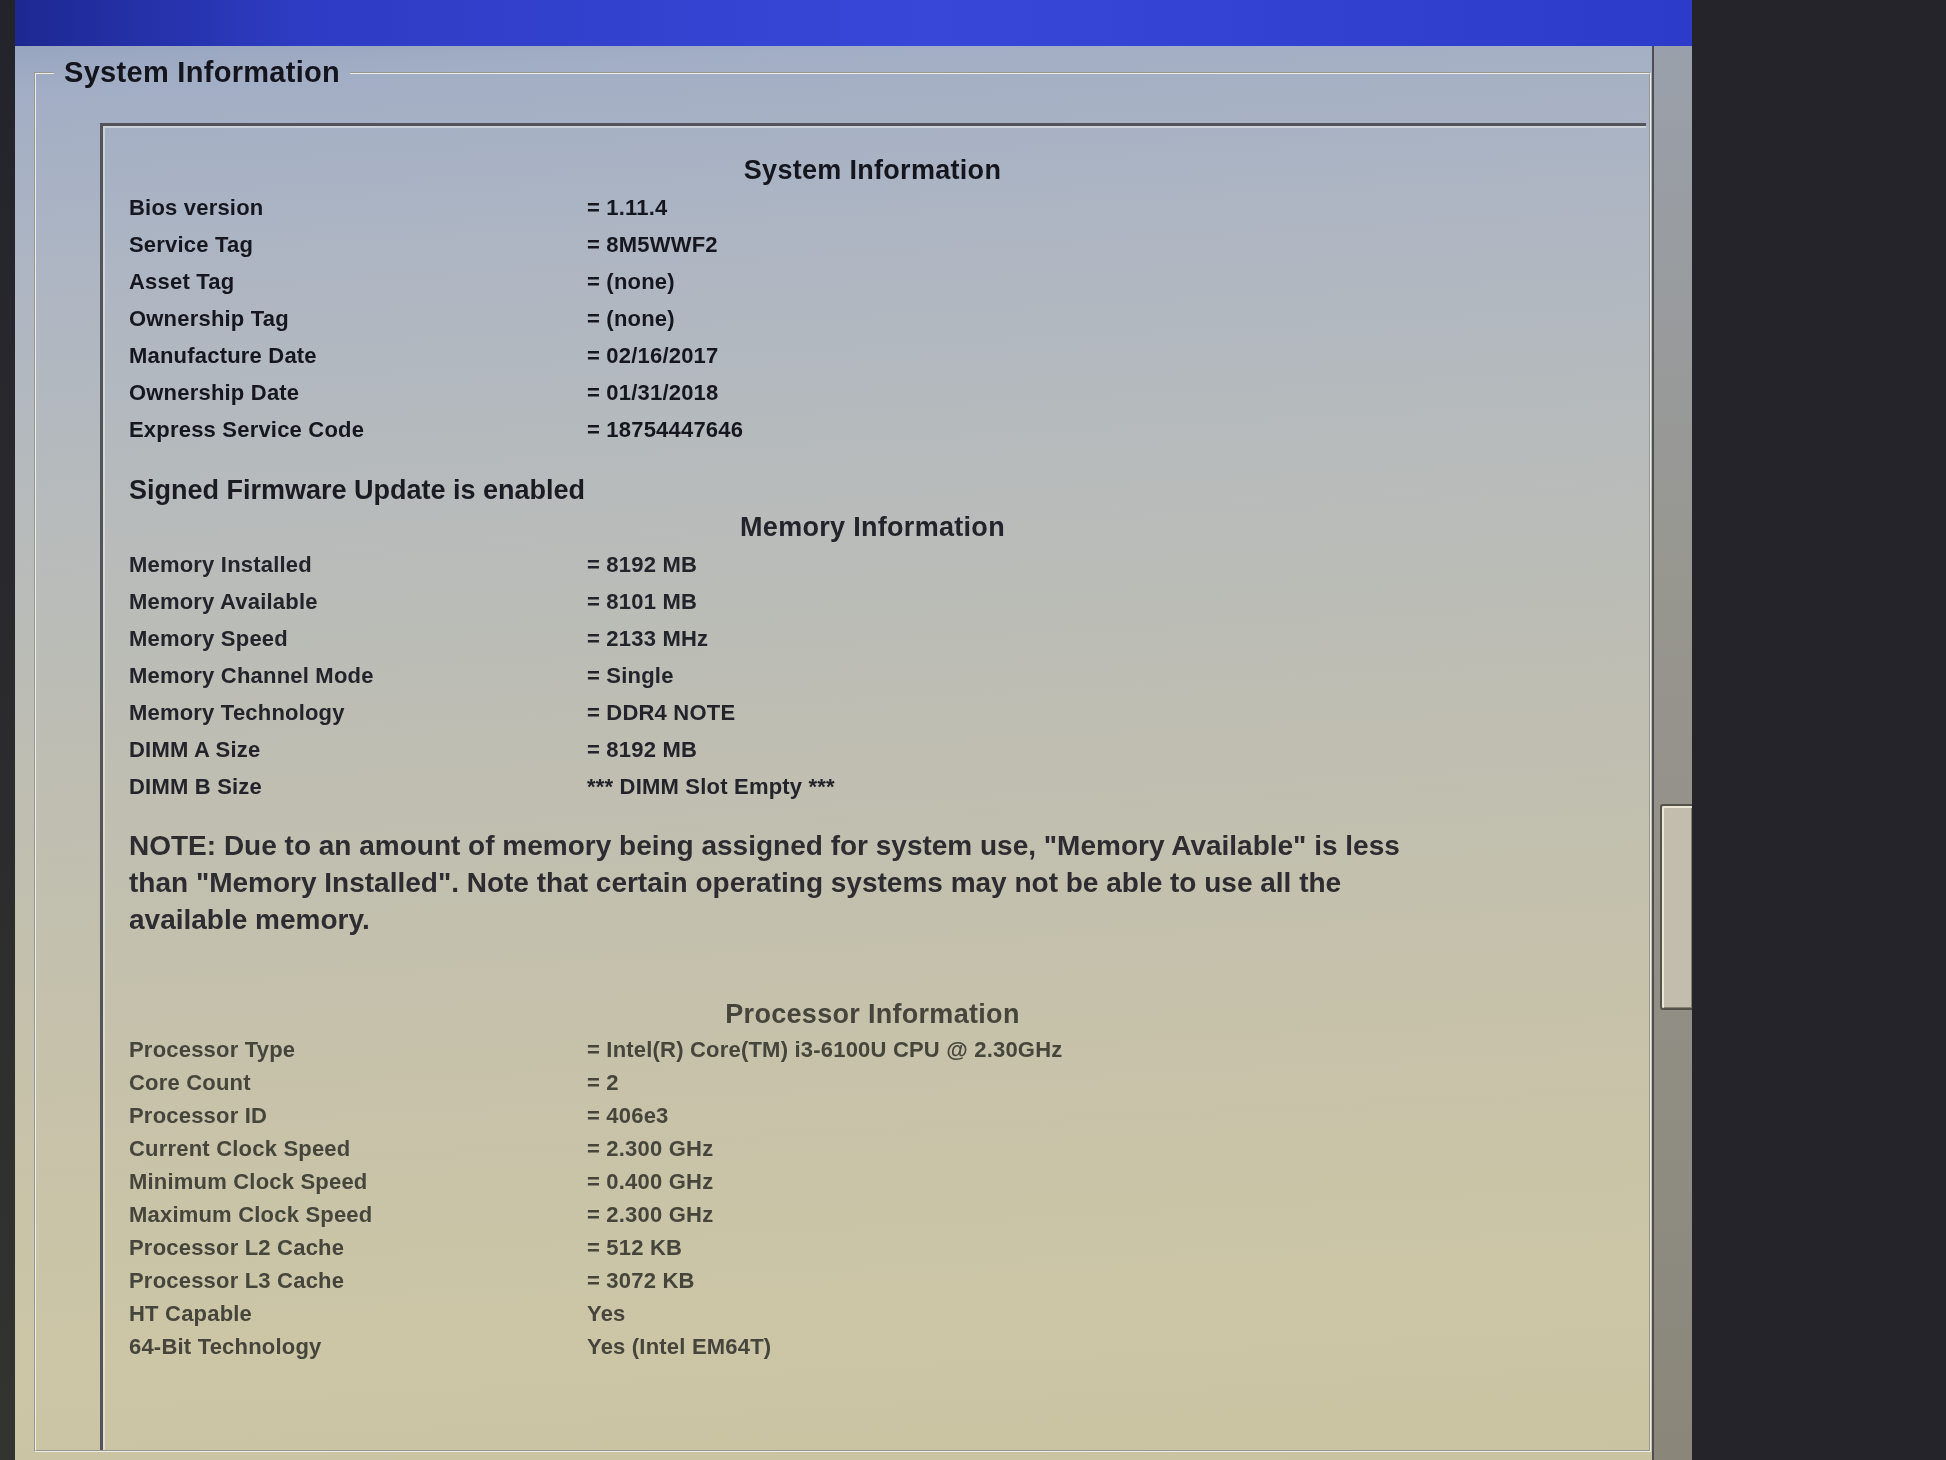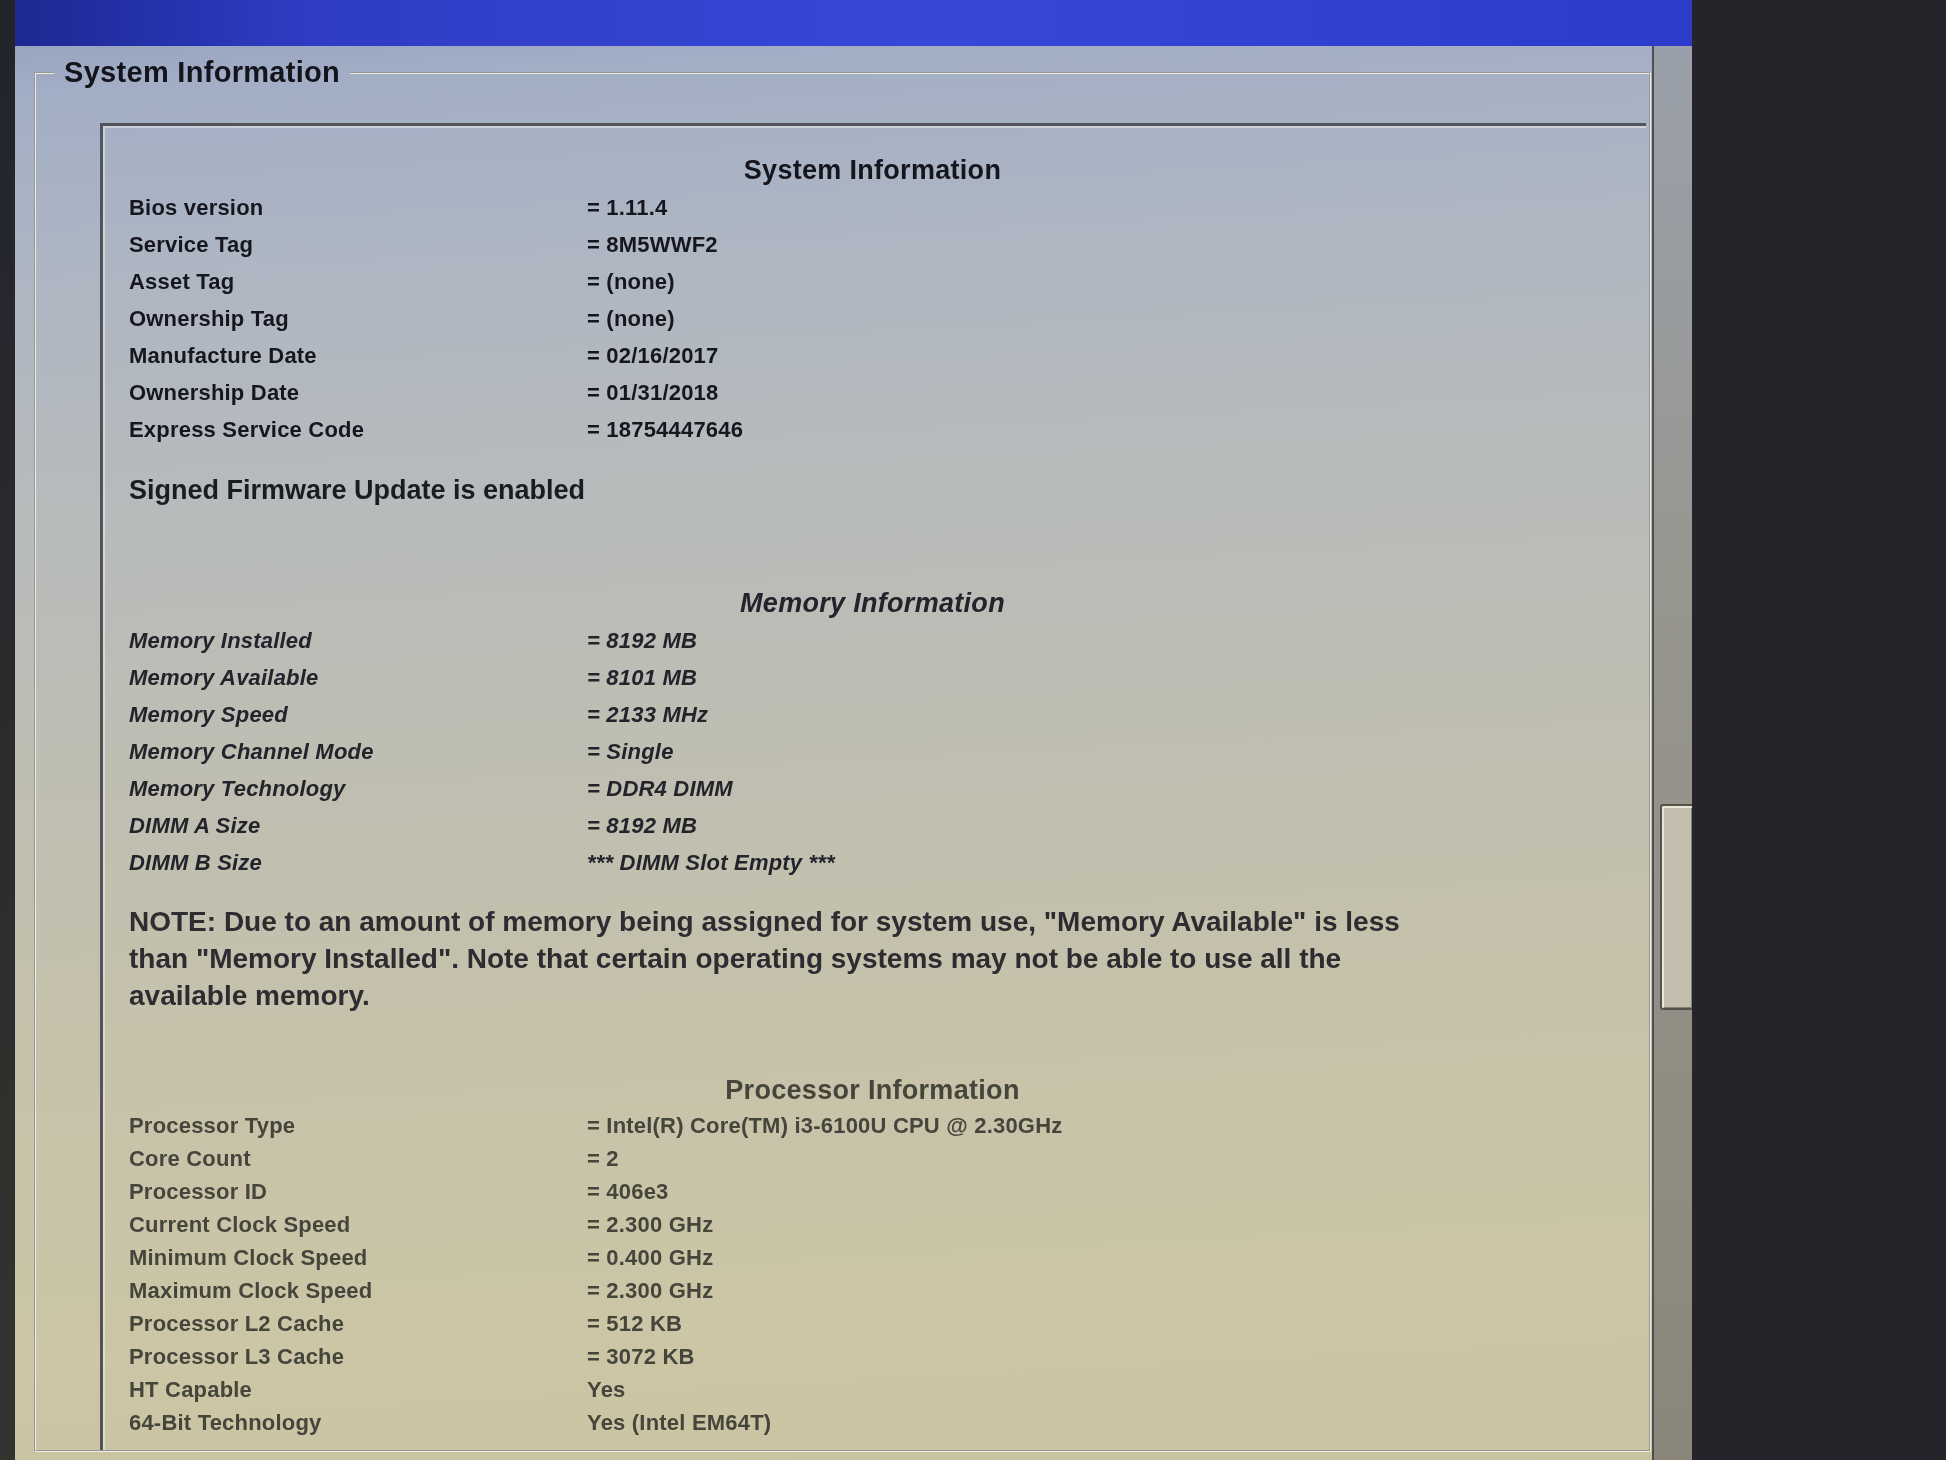--- a/index.html
+++ b/index.html
@@ -34,21 +34,21 @@
     box-shadow:inset 2px 2px 0 rgba(250,250,244,.45);}
   .content{position:absolute;left:26px;top:24px;right:30px;bottom:0;}
   .sec{margin:0;}
   .sec-header{font-size:27px;font-weight:700;text-align:center;line-height:37px;letter-spacing:.3px;}
   .row{display:flex;line-height:37px;font-size:22px;font-weight:700;letter-spacing:.2px;}
   .row .lbl{width:458px;flex:none;}
   .row .val{flex:1;white-space:pre;}
   .sec-a{color:#16161f;margin-top:2px;}
   .sec-a .sec-header{color:#15151e;}
   .firmware-line{margin-top:24px;font-size:27px;font-weight:700;line-height:37px;color:#1b1b24;}
-  .sec-b{color:#23232b;margin-top:76px;font-style:italic;}
+  .sec-b{color:#23232b;}
   .note{margin-top:22px;font-size:28px;font-weight:700;line-height:37px;color:#2c2c31;}
   .sec-c{color:#45453c;margin-top:58px;}
   .sec-c .row{line-height:33px;}
   
   .down-btn{position:absolute;left:1862px;top:1386px;width:46px;height:38px;
     border:3px solid #45443c;border-radius:9px;background:rgba(210,204,182,.25);
     display:flex;align-items:center;justify-content:center;cursor:pointer;}
   .down-btn .tri{font-size:21px;color:#1d1d18;line-height:1;transform:scaleX(1.35);}
 </style>
 </head>
@@ -112,21 +112,21 @@
           <div class="row">
             <span class="lbl">Memory Speed</span>
             <span class="val">= 2133 MHz</span>
           </div>
           <div class="row">
             <span class="lbl">Memory Channel Mode</span>
             <span class="val">= Single</span>
           </div>
           <div class="row">
             <span class="lbl">Memory Technology</span>
-            <span class="val">= DDR4 DIMM</span>
+            <span class="val">= DDR4 NOTE</span>
           </div>
           <div class="row">
             <span class="lbl">DIMM A Size</span>
             <span class="val">= 8192 MB</span>
           </div>
           <div class="row">
             <span class="lbl">DIMM B Size</span>
             <span class="val">*** DIMM Slot Empty ***</span>
           </div>
         </div>

